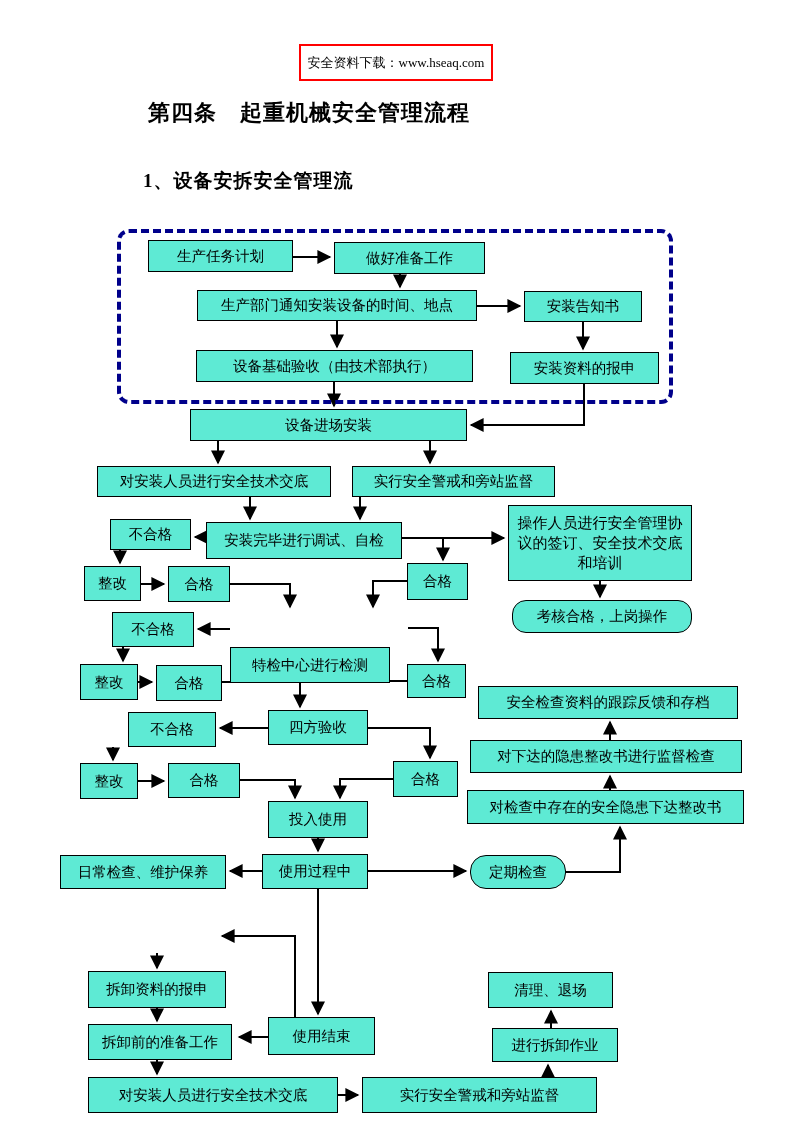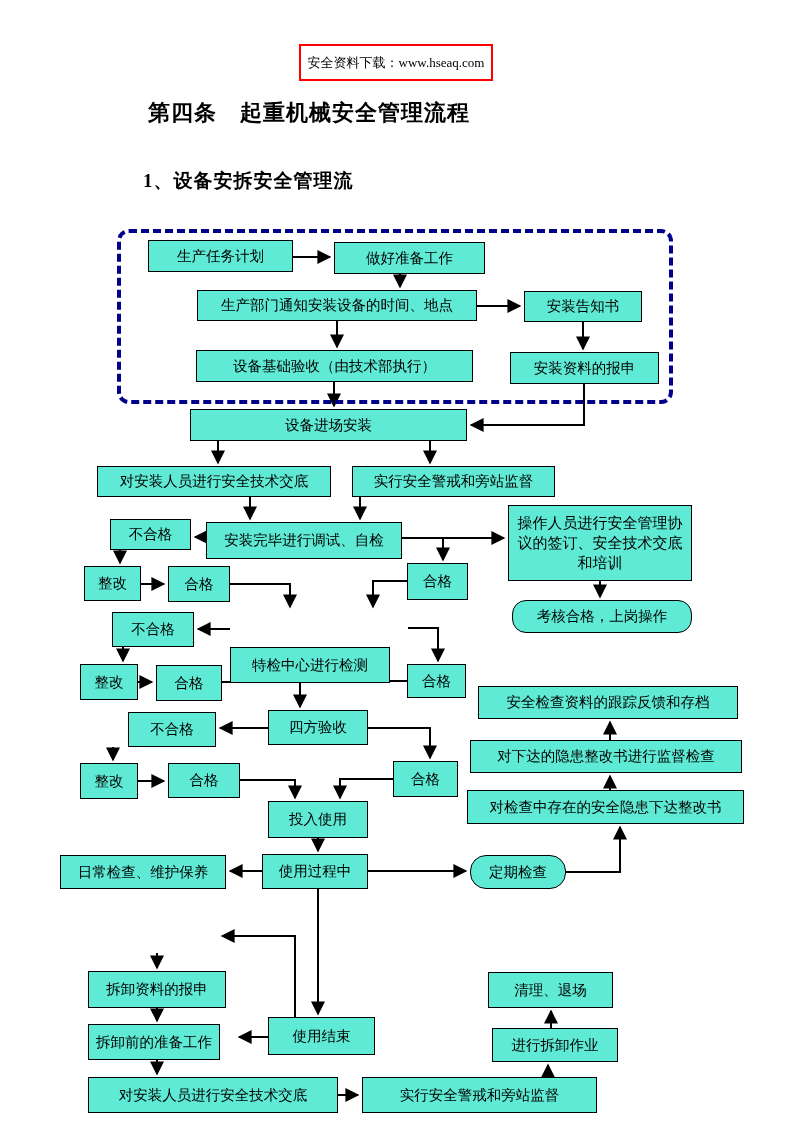--- a/index.html
+++ b/index.html
@@ -144,19 +144,19 @@
   <div class="node" style="left:393px;top:761px;width:65px;height:36px;">合格</div>
   <div class="node" style="left:467px;top:790px;width:277px;height:34px;">对检查中存在的安全隐患下达整改书</div>
 
   <div class="node" style="left:268px;top:801px;width:100px;height:37px;">投入使用</div>
   <div class="node" style="left:60px;top:855px;width:166px;height:34px;">日常检查、维护保养</div>
   <div class="node" style="left:262px;top:854px;width:106px;height:35px;">使用过程中</div>
   <div class="node" style="left:470px;top:855px;width:96px;height:34px;border-radius:16px;">定期检查</div>
 
   <div class="node" style="left:88px;top:971px;width:138px;height:37px;">拆卸资料的报申</div>
   <div class="node" style="left:488px;top:972px;width:125px;height:36px;">清理、退场</div>
-  <div class="node" style="left:88px;top:1024px;width:132px;height:36px;">拆卸前的准备工作</div>
+  <div class="node" style="left:88px;top:1024px;width:144px;height:36px;">拆卸前的准备工作</div>
   <div class="node" style="left:492px;top:1028px;width:126px;height:34px;">进行拆卸作业</div>
   <div class="node" style="left:268px;top:1017px;width:107px;height:38px;">使用结束</div>
   <div class="node" style="left:88px;top:1077px;width:250px;height:36px;">对安装人员进行安全技术交底</div>
   <div class="node" style="left:362px;top:1077px;width:235px;height:36px;">实行安全警戒和旁站监督</div>
 
 </div>
 
 </body></html>

